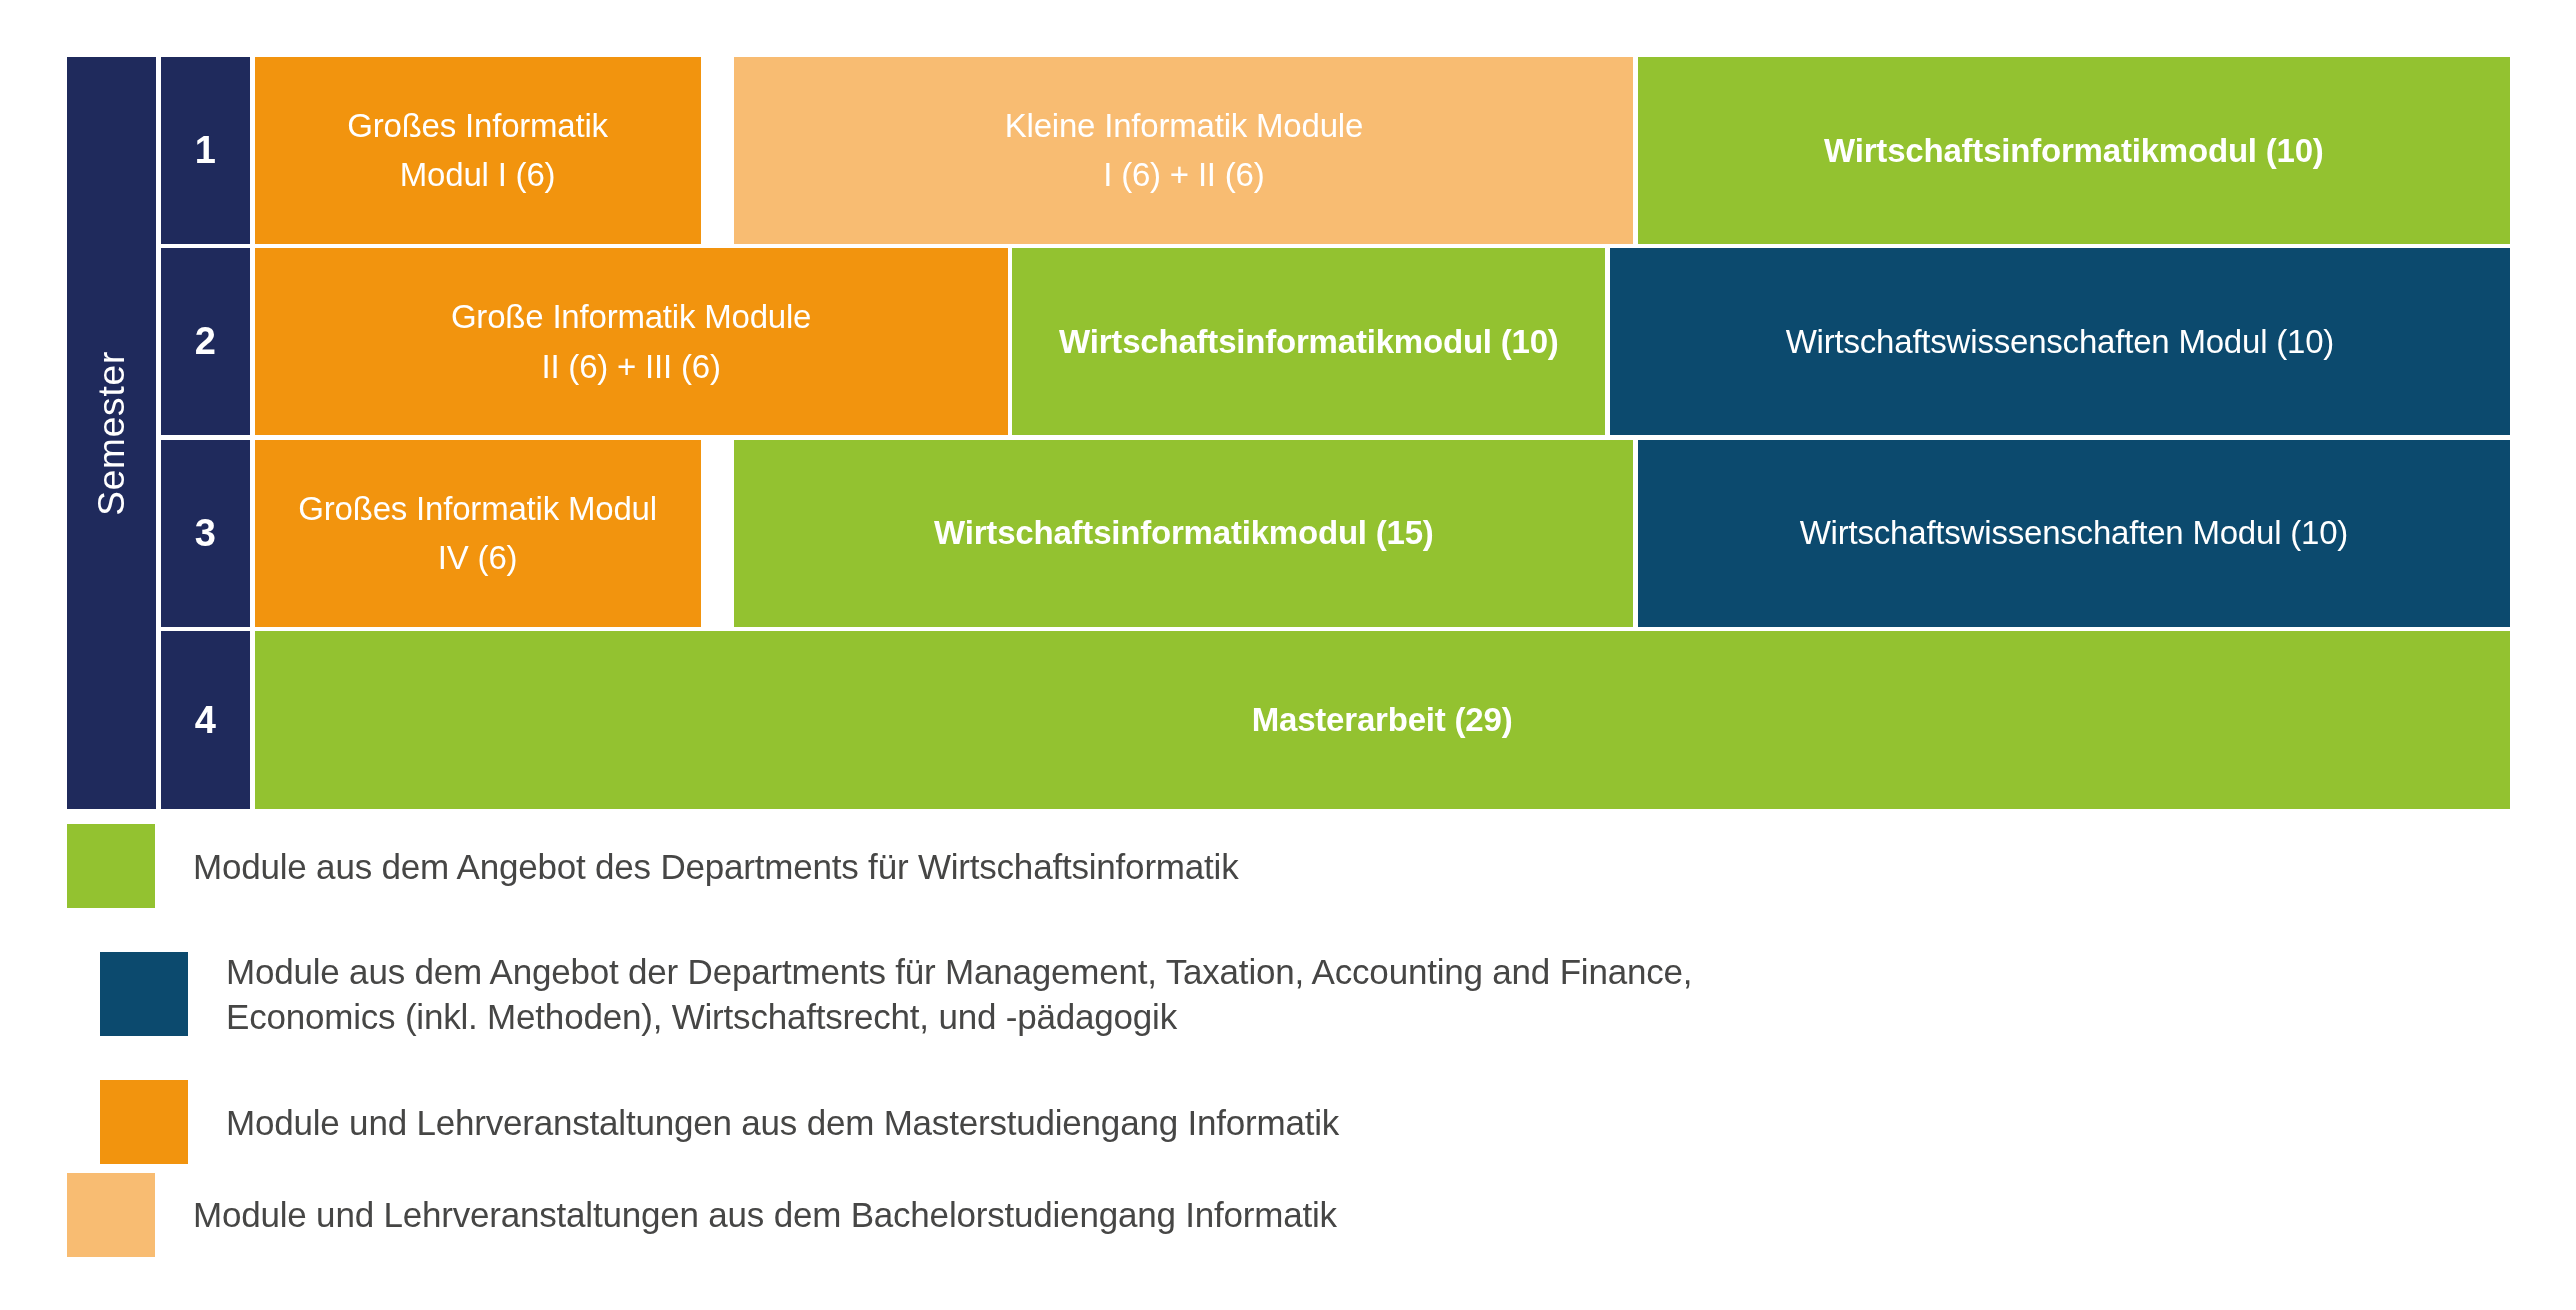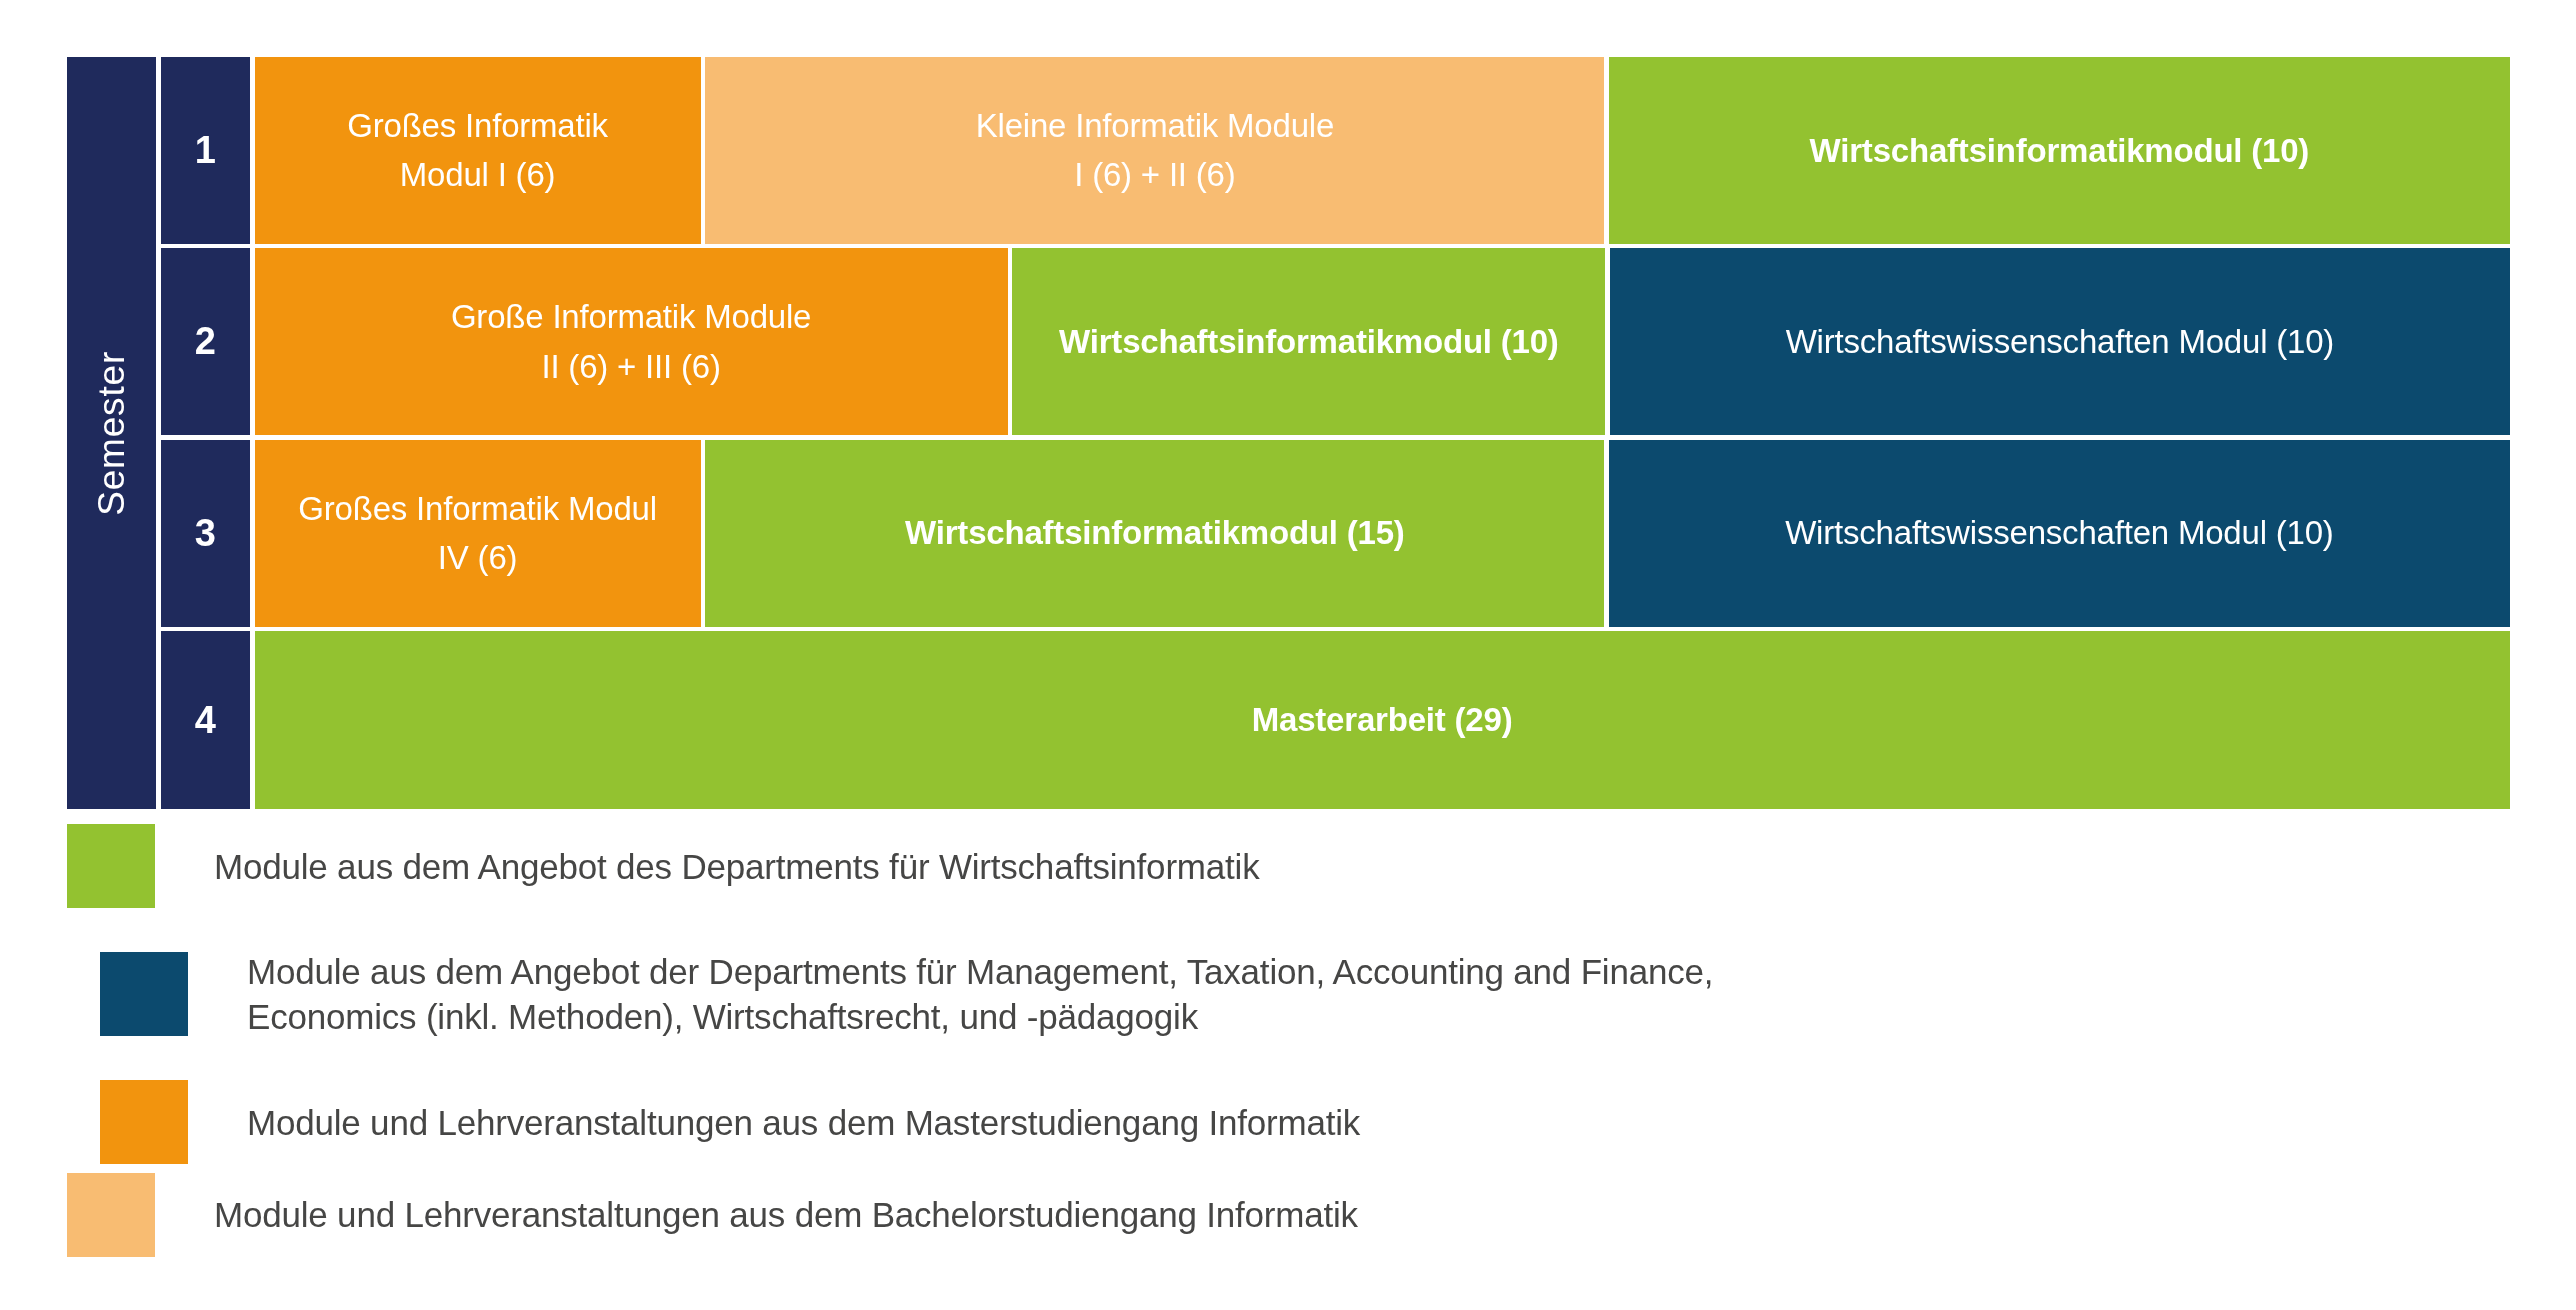--- a/index.html
+++ b/index.html
@@ -67,21 +67,21 @@
     align-items: center;
     justify-content: center;
     text-align: center;
     color: #ffffff;
     font-size: 33px;
     line-height: 1.5;
     letter-spacing: -0.2px;
     white-space: pre-line;
   }
   .w560  { width: 446px; }
-  .w1128 { width: 899px; }
+  .w1128 { width: 899px; margin-left: 29px; }
   .w944  { width: 753px; }
   .w744  { width: 593px; }
   .grow  { flex: 1; }
 
   .c-orange  { background: #f2940e; }
   .c-lorange { background: #f8bc72; }
   .c-green   { background: #93c230; font-weight: bold; }
   .c-blue    { background: #0c4a6e; }
 
   
@@ -94,21 +94,21 @@
   }
   .legend-item { display: flex; align-items: center; }
   .gap52 { margin-top: 41px; padding-left: 33px; }
   .gap11 { margin-top: 8.8px; }
   .swatch {
     width: 88px;
     height: 84px;
     flex: 0 0 88px;
   }
   .legend-text {
-    margin-left: 59px;
+    margin-left: 38px;
     color: #464645;
     font-size: 35px;
     line-height: 45px;
     letter-spacing: -0.2px;
     white-space: pre-line;
   }
 </style>
 </head>
 <body>
 

